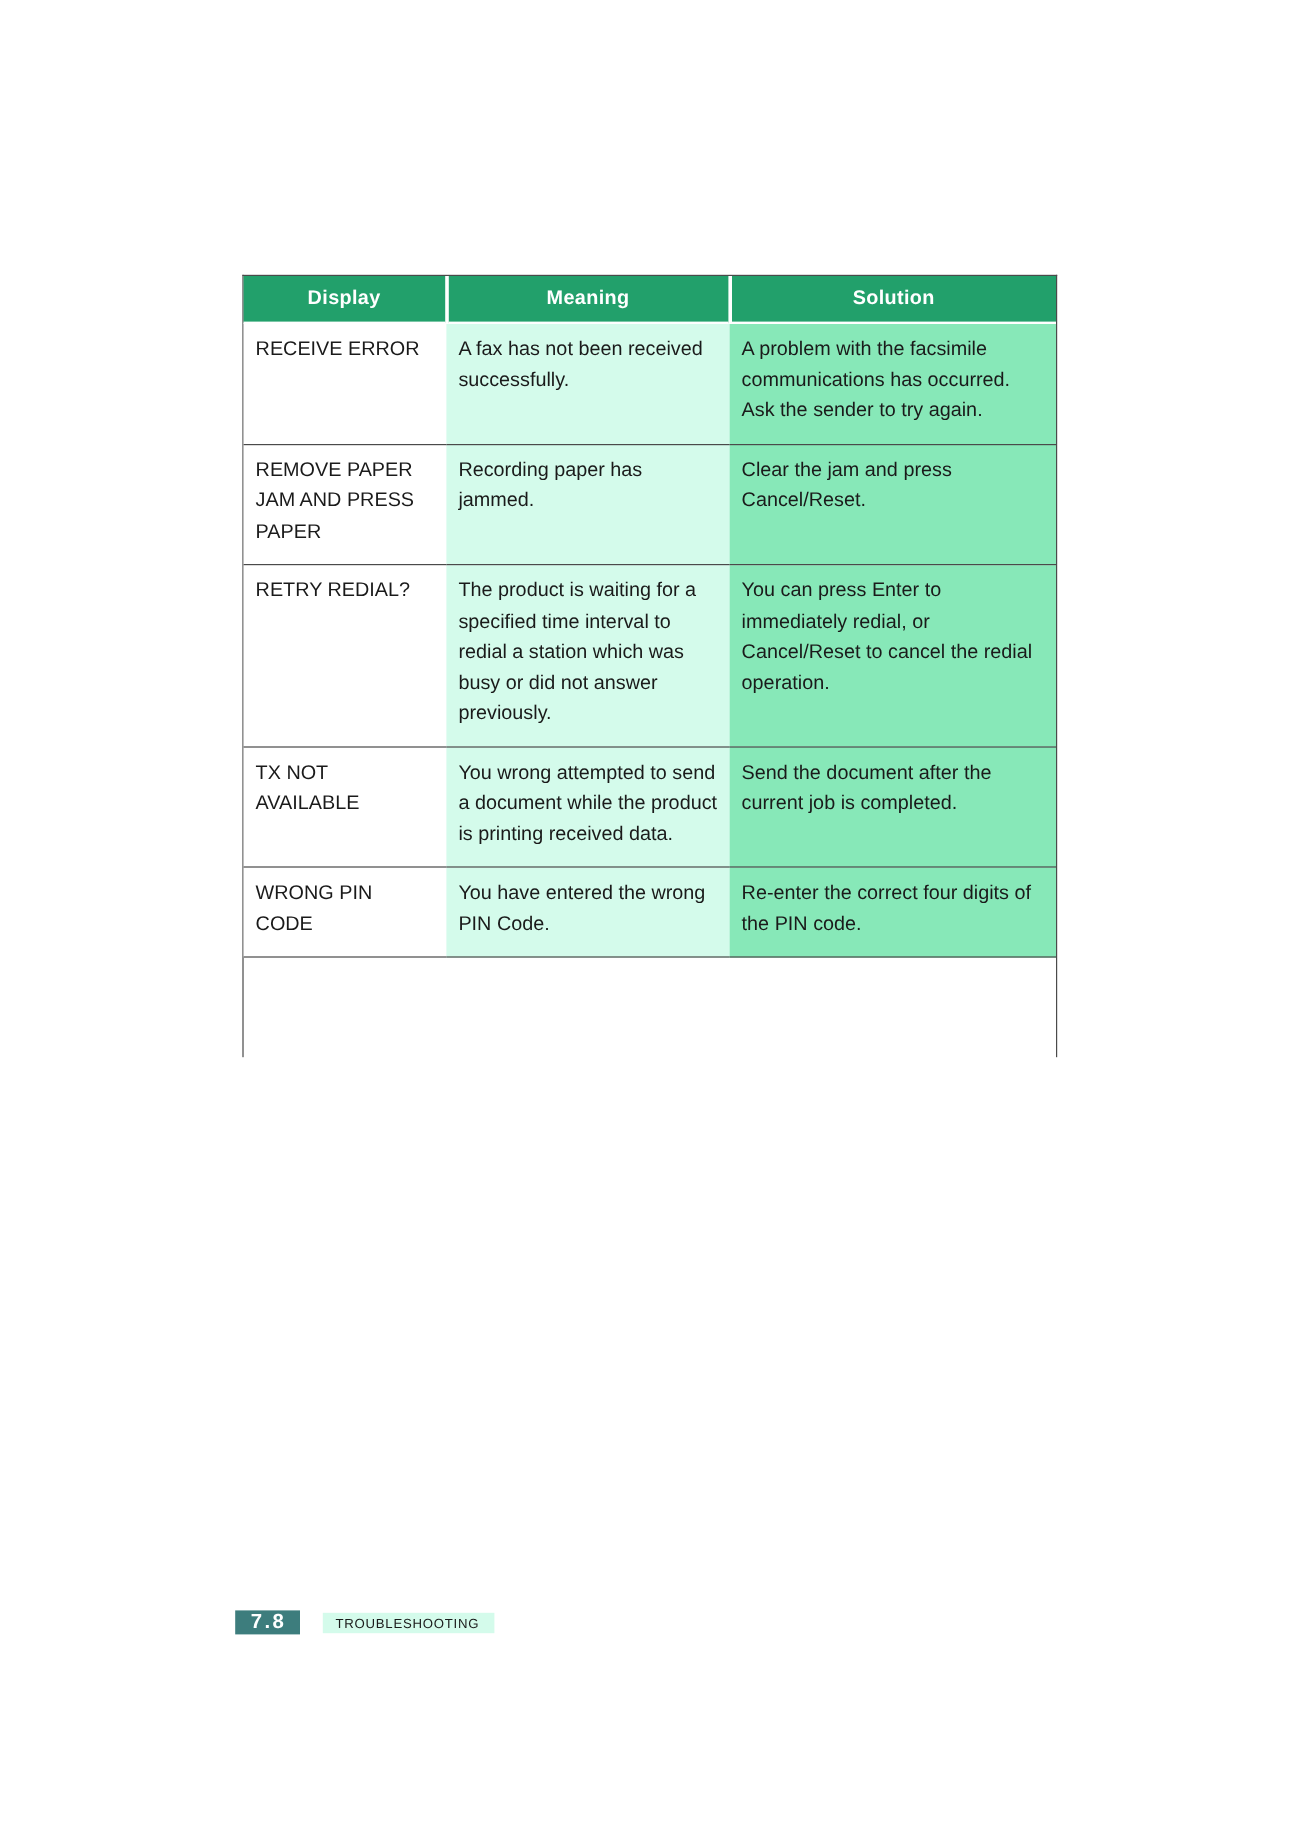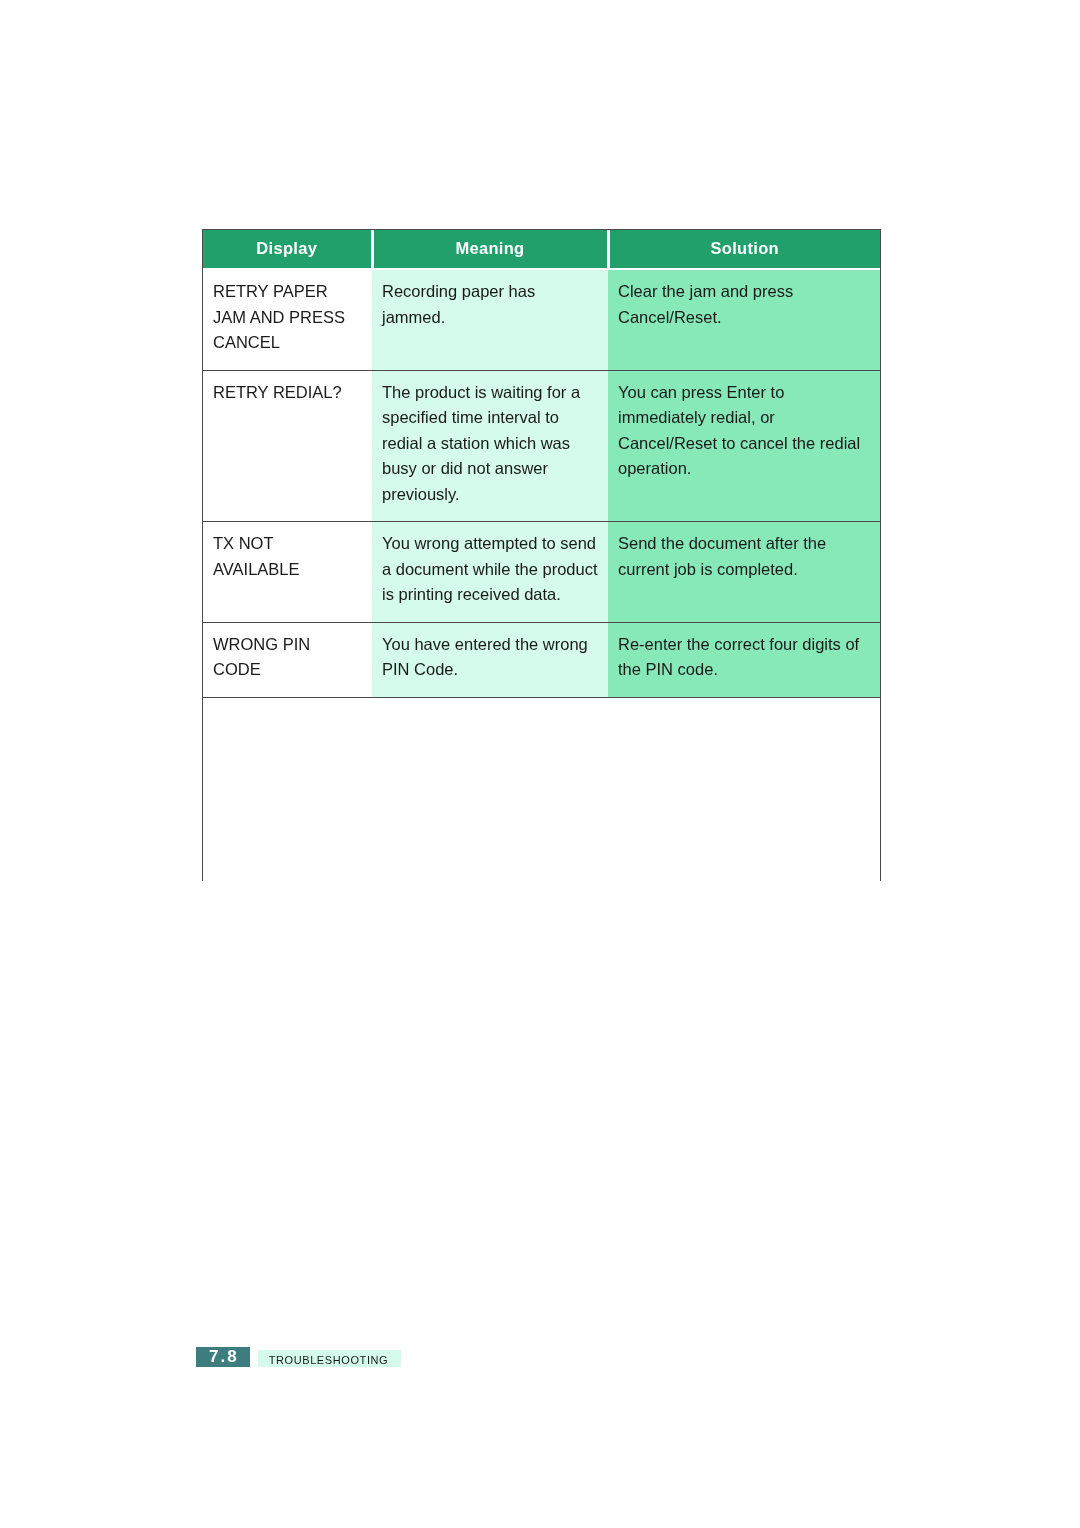--- a/index.html
+++ b/index.html
@@ -95,21 +95,21 @@
     pointer-events: none;
     box-sizing: border-box;
   }
 
   
   .footer {
     position: absolute;
     left: 196px;
     top: 1337px;
     display: flex;
-    align-items: flex-end;
+    align-items: center;
     height: 30px;
     border-radius: 10px;
   }
   .footer-page-num {
     background: #3d7d7d;
     color: #ffffff;
     font-size: 17px;
     font-weight: bold;
     letter-spacing: 2px;
     display: flex;
@@ -120,21 +120,21 @@
   .footer-chapter {
     background: #d4fbeb;
     color: #1a1a1a;
     font-size: 15px;
     font-variant: small-caps;
     text-transform: lowercase;
     letter-spacing: 0.6px;
     display: flex;
     align-items: center;
     padding: 0 13px 0 11px;
-    margin-left: 8px;
+    margin-left: 19px;
   }
 </style>
 </head>
 <body>
 
 <div class="page">
 
   <div class="table-frame"></div>
 
   <table class="msg-table">
@@ -145,21 +145,26 @@
     </colgroup>
     <thead>
       <tr>
         <th>Display</th>
         <th>Meaning</th>
         <th>Solution</th>
       </tr>
     </thead>
     <tbody id="table-body">
         <tr>
-          <td class="col-display">RETRY PAPER JAM AND PRESS CANCEL</td>
+          <td class="col-display">RECEIVE ERROR</td>
+          <td class="col-meaning">A fax has not been received successfully.</td>
+          <td class="col-solution"><span>A problem with the facsimile communications has occurred. Ask the sender to try again.</span></td>
+        </tr>
+        <tr>
+          <td class="col-display">REMOVE PAPER JAM AND PRESS PAPER</td>
           <td class="col-meaning">Recording paper has jammed.</td>
           <td class="col-solution"><span>Clear the jam and press </span><b>Cancel/Reset</b><span>.</span></td>
         </tr>
         <tr>
           <td class="col-display">RETRY REDIAL?</td>
           <td class="col-meaning">The product is waiting for a specified time interval to redial a station which was busy or did not answer previously.</td>
           <td class="col-solution"><span>You can press </span><b>Enter</b><span> to immediately redial, or </span><b>Cancel/Reset</b><span> to cancel the redial operation.</span></td>
         </tr>
         <tr>
           <td class="col-display">TX NOT AVAILABLE</td>

